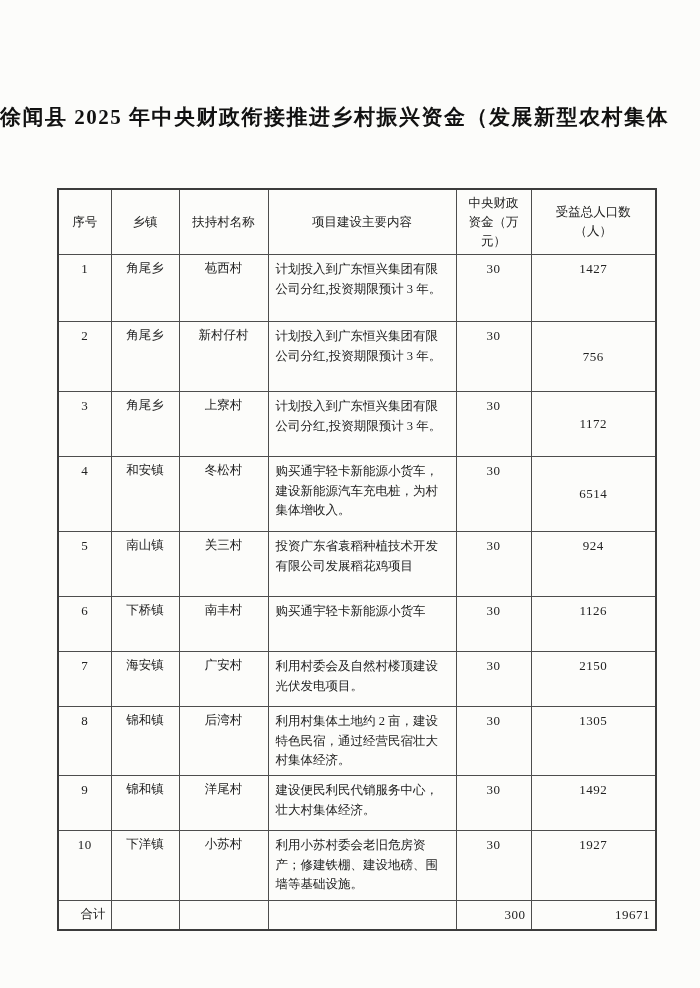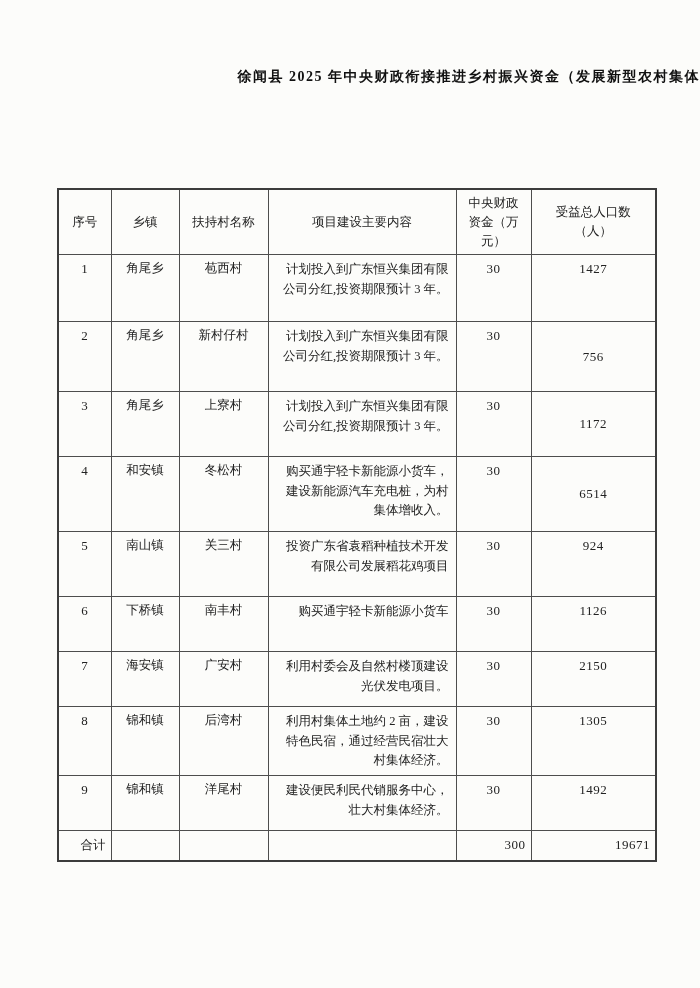--- a/index.html
+++ b/index.html
@@ -5,24 +5,24 @@
   html,body { margin:0; padding:0; background:#ffffff; }
   .page {
     position:relative;
     width:700px; height:988px;
     background:#fcfcfa;
     font-family:"Liberation Serif","DejaVu Serif",serif;
     color:#1b1b1b;
     overflow:hidden;
   }
   .title-block {
-    padding-top:56px;
-    text-align:right;
+    padding-top:96px;
+    text-align:left;
     font-weight:bold;
-    font-size:14px;
+    font-size:21px;
     letter-spacing:1.5px;
     line-height:42px;
     color:#111;
   }
   table.doc-table {
     position:absolute;
     left:57px; top:188px;
     width:598px;
     border-collapse:collapse;
     table-layout:fixed;
@@ -40,21 +40,21 @@
     color:#222;
   }
   .doc-table thead th {
     font-weight:normal;
     vertical-align:middle;
     height:60px;
     line-height:1.5;
   }
   .doc-table td.num { font-size:13px; letter-spacing:0.5px; }
   .doc-table td.vmid { vertical-align:middle; }
-  .doc-table td.content-cell { text-align:right; padding:5px 7px; }
+  .doc-table td.content-cell { text-align:left; padding:5px 7px; }
   .doc-table tfoot td {
     vertical-align:middle;
     height:26px;
     border-top:1.5px solid #3c3c3c;
     text-align:right;
   }
   .doc-table tfoot td.total-label { text-align:right; }
 </style>
 </head>
 <body>
@@ -150,20 +150,28 @@
           <td class="num">1305</td>
         </tr>
         <tr style="height: 55px;">
           <td class="num">9</td>
           <td>锦和镇</td>
           <td>洋尾村</td>
           <td class="content-cell">建设便民利民代销服务中心，壮大村集体经济。</td>
           <td class="num">30</td>
           <td class="num">1492</td>
         </tr>
+        <tr style="height: 58px;">
+          <td class="num">10</td>
+          <td>下洋镇</td>
+          <td>小苏村</td>
+          <td class="content-cell">利用小苏村委会老旧危房资产；修建铁棚、建设地磅、围墙等基础设施。</td>
+          <td class="num">30</td>
+          <td class="num">1927</td>
+        </tr>
       </tbody>
     <tfoot>
       <tr>
         <td class="total-label">合计</td>
         <td></td>
         <td></td>
         <td></td>
         <td class="num">300</td>
         <td class="num">19671</td>
       </tr>

